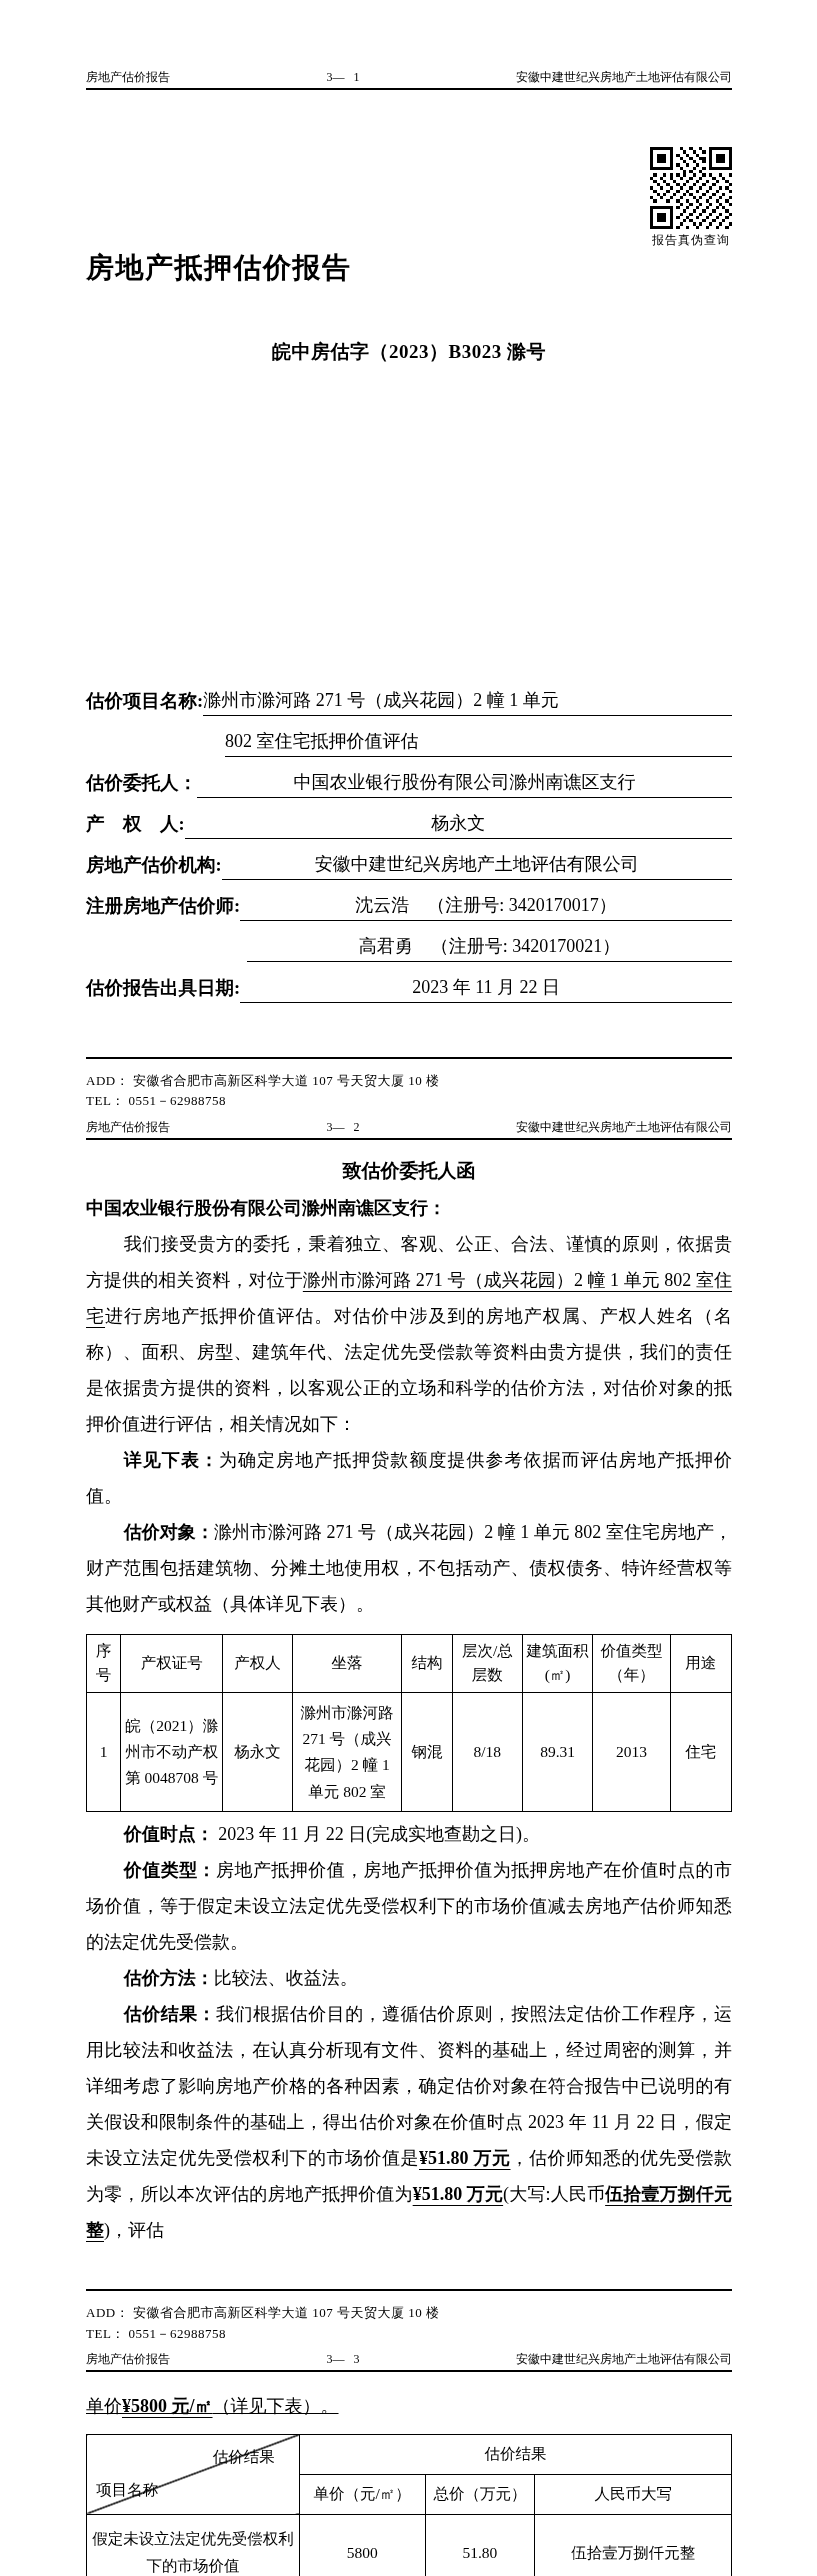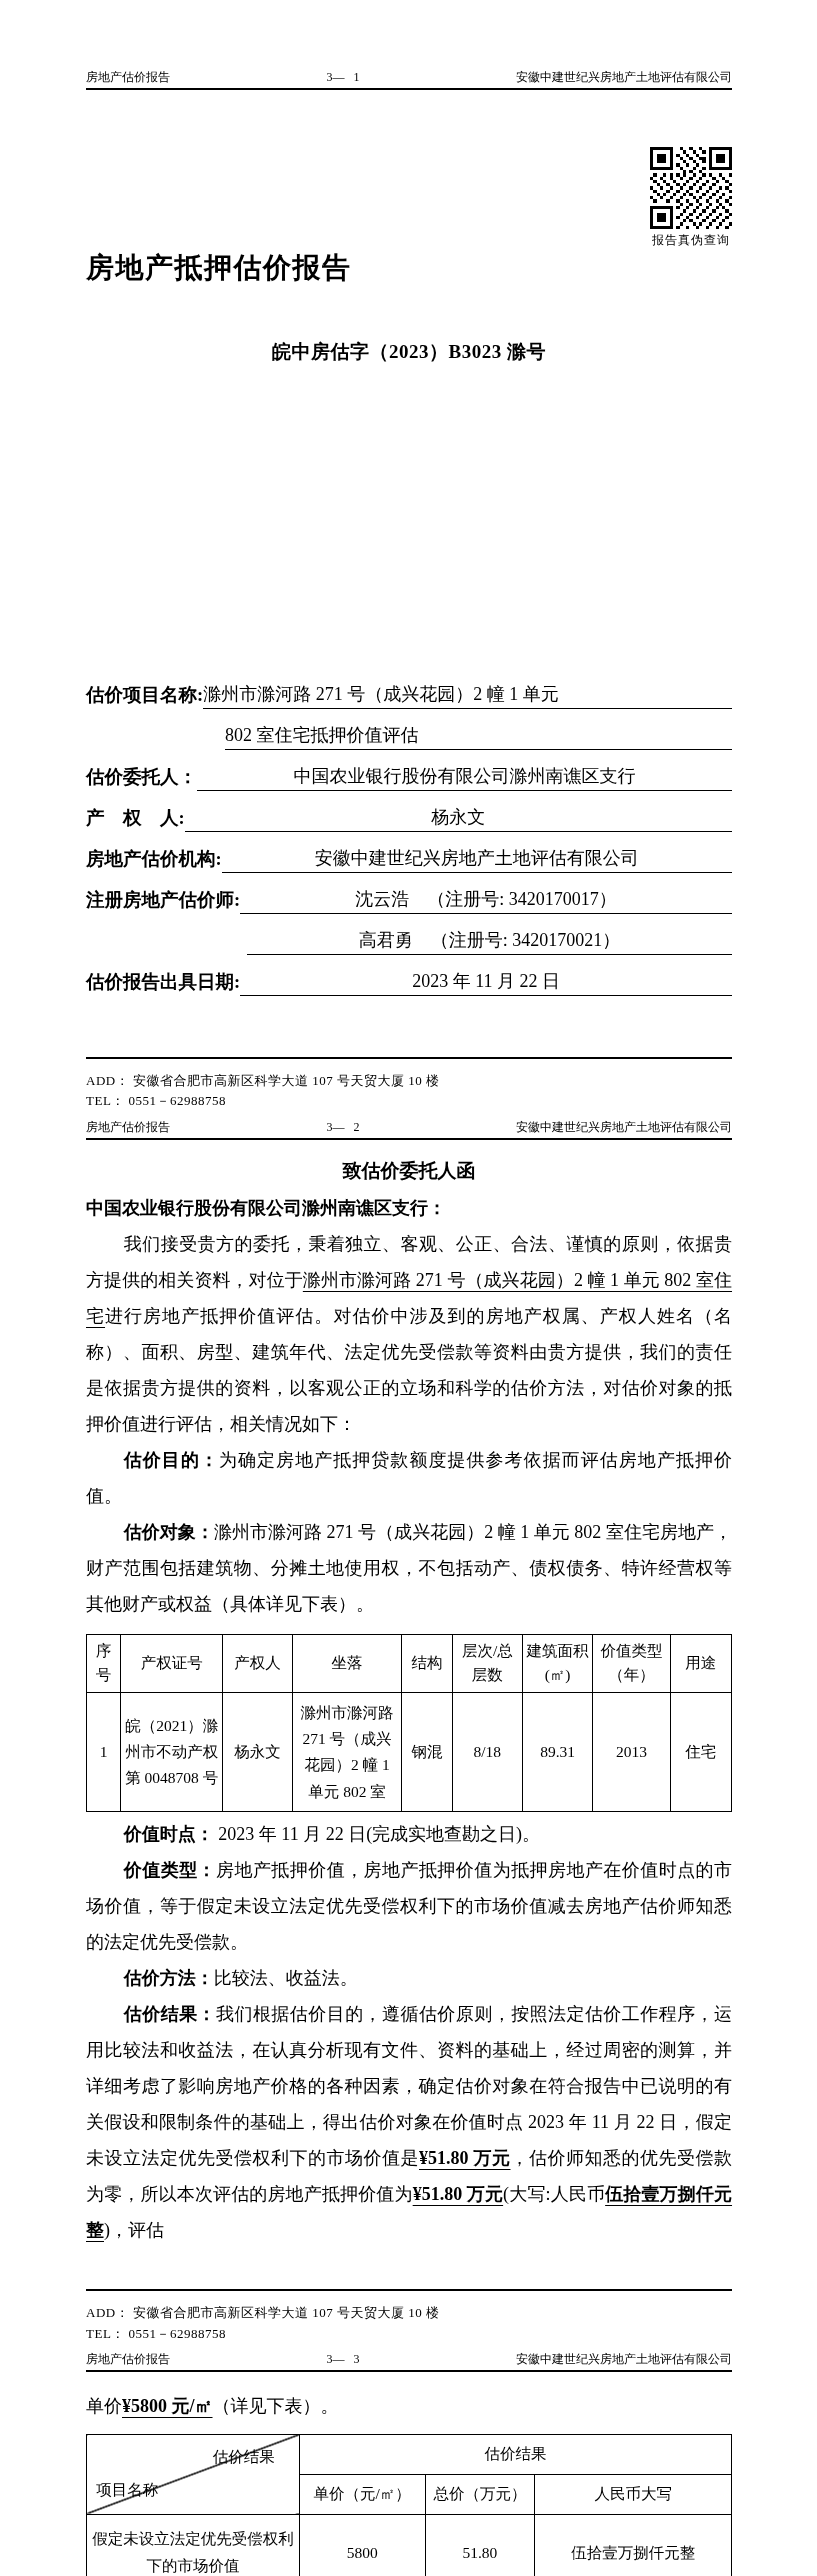--- a/index.html
+++ b/index.html
@@ -28,21 +28,21 @@
   }
   .pf-1{margin-top:47px;}
   .pf-2{margin-top:41px;}
   
   .qr{position:absolute;top:147px;right:86px;width:82px;text-align:center;}
   .qr-caption{font-size:12px;margin-top:1px;letter-spacing:1px;white-space:nowrap;}
   
   .title{margin-top:159px;text-align:left;font-size:28px;font-weight:700;letter-spacing:1.5px;}
   .docno{margin-top:52px;text-align:center;font-size:19px;font-weight:700;letter-spacing:0.5px;}
   .cover-form{margin-top:317px;}
-  .frow{display:flex;align-items:flex-start;height:41px;font-size:18.5px;}
+  .frow{display:flex;align-items:center;height:41px;font-size:18.5px;}
   .flabel{font-weight:700;white-space:pre;padding-bottom:2.6px;}
   .fspacer1{width:139px;}
   .fspacer2{width:161px;}
   .fval{flex:1;border-bottom:1.5px solid #000;text-align:center;padding-bottom:2.6px;font-size:18px;white-space:pre;}
   .fval.left{text-align:left;}
   
   .letterhead{margin:18.5px 0 0;text-align:center;font-size:19px;font-weight:700;}
   .addressee{margin-top:6.2px;font-size:18px;font-weight:700;line-height:36px;}
   .para{margin:0;font-size:18px;line-height:36px;text-align:justify;}
   .indent{text-indent:2.1em;}
@@ -152,21 +152,21 @@
       <span>房地产估价报告</span>
       <span class="pagenum">3—   2</span>
       <span>安徽中建世纪兴房地产土地评估有限公司</span>
     </div>
 
     <h2 class="letterhead">致估价委托人函</h2>
     <div class="addressee">中国农业银行股份有限公司滁州南谯区支行：</div>
 
     <p class="para indent"><span>我们接受贵方的委托，秉着独立、客观、公正、合法、谨慎的原则，依据贵方提供的相关资料，对位于</span><span class="u">滁州市滁河路 271 号（成兴花园）2 幢 1 单元 802 室住宅</span><span>进行房地产抵押价值评估。对估价中涉及到的房地产权属、产权人姓名（名称）、面积、房型、建筑年代、法定优先受偿款等资料由贵方提供，我们的责任是依据贵方提供的资料，以客观公正的立场和科学的估价方法，对估价对象的抵押价值进行评估，相关情况如下：</span></p>
 
-    <p class="para indent"><span class="b">估价目的：</span><span>为确定房地产抵押贷款额度提供参考依据而评估房地产抵押价值。</span></p>
+    <p class="para indent"><span class="b">详见下表：</span><span>为确定房地产抵押贷款额度提供参考依据而评估房地产抵押价值。</span></p>
 
     <p class="para indent"><span class="b">估价对象：</span><span>滁州市滁河路 271 号（成兴花园）2 幢 1 单元 802 室住宅房地产，财产范围包括建筑物、分摊土地使用权，不包括动产、债权债务、特许经营权等其他财产或权益（具体详见下表）。</span></p>
 
     <table class="t1">
       <colgroup>
         <col style="width:5.3%">
           <col style="width:15.8%">
           <col style="width:10.8%">
           <col style="width:17%">
         <col style="width:7.8%">
@@ -217,21 +217,21 @@
     </div>
   </section>
 
   <section>
     <div class="pagehead ph-mid">
       <span>房地产估价报告</span>
       <span class="pagenum">3—   3</span>
       <span>安徽中建世纪兴房地产土地评估有限公司</span>
     </div>
 
-    <p class="para" style="margin-top:15.5px;"><span>单价</span><span class="b u">¥5800 元/㎡</span><span>（详见下表）。</span></p>
+    <p class="para" style="margin-top:15.5px;text-decoration:underline;"><span>单价</span><span class="b u">¥5800 元/㎡</span><span>（详见下表）。</span></p>
 
     <table class="t2">
       <colgroup>
         <col style="width:33%">
           <col style="width:19.5%">
           <col style="width:17%">
           <col style="width:30.5%">
       </colgroup>
       <thead>
         <tr>

